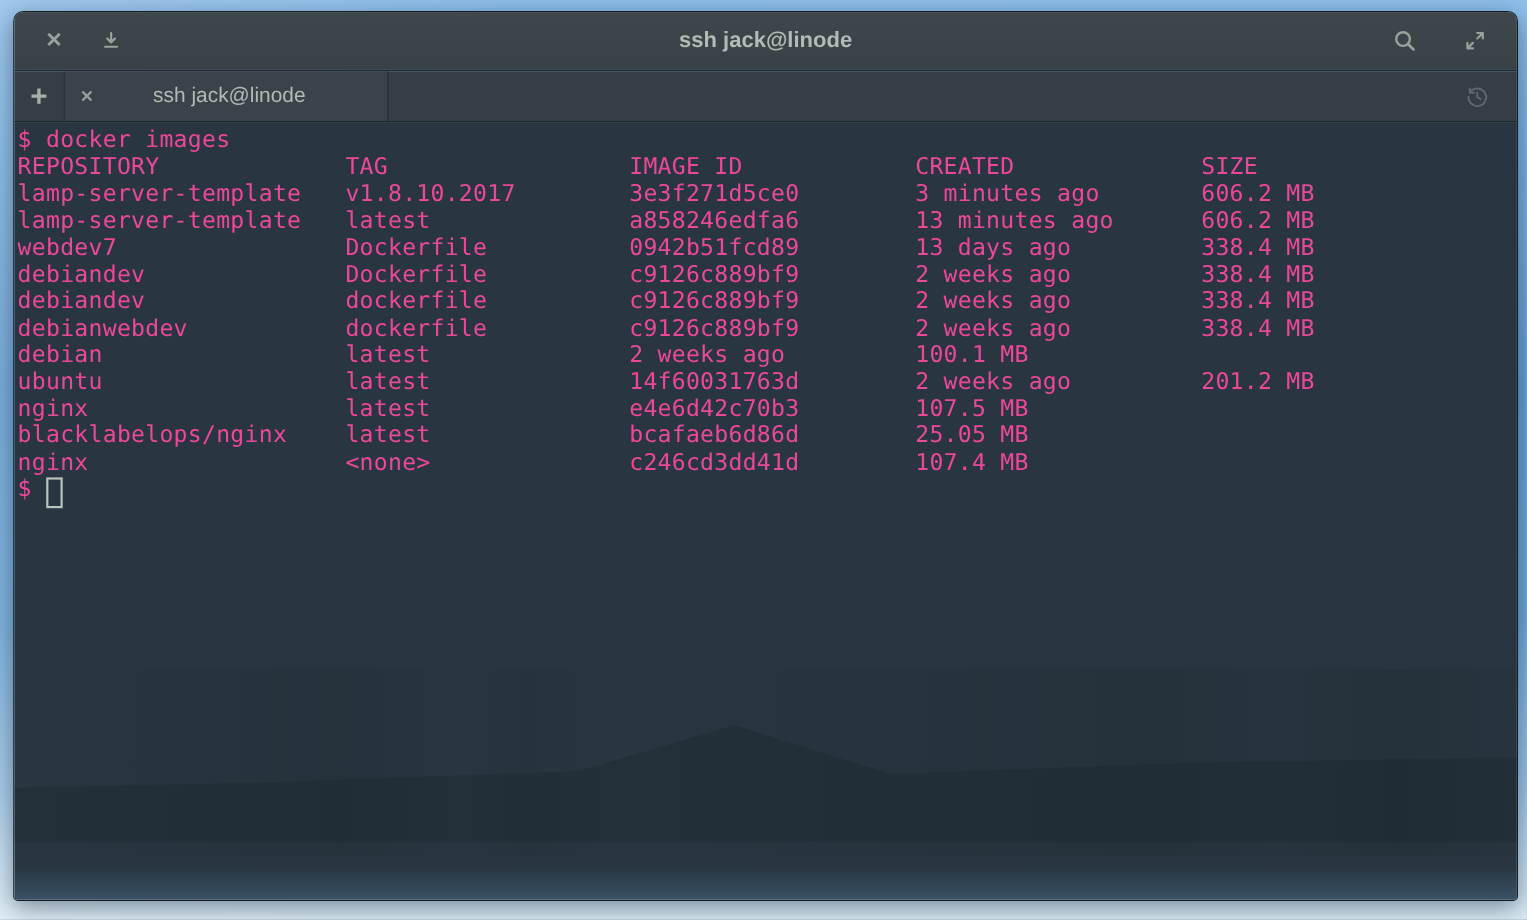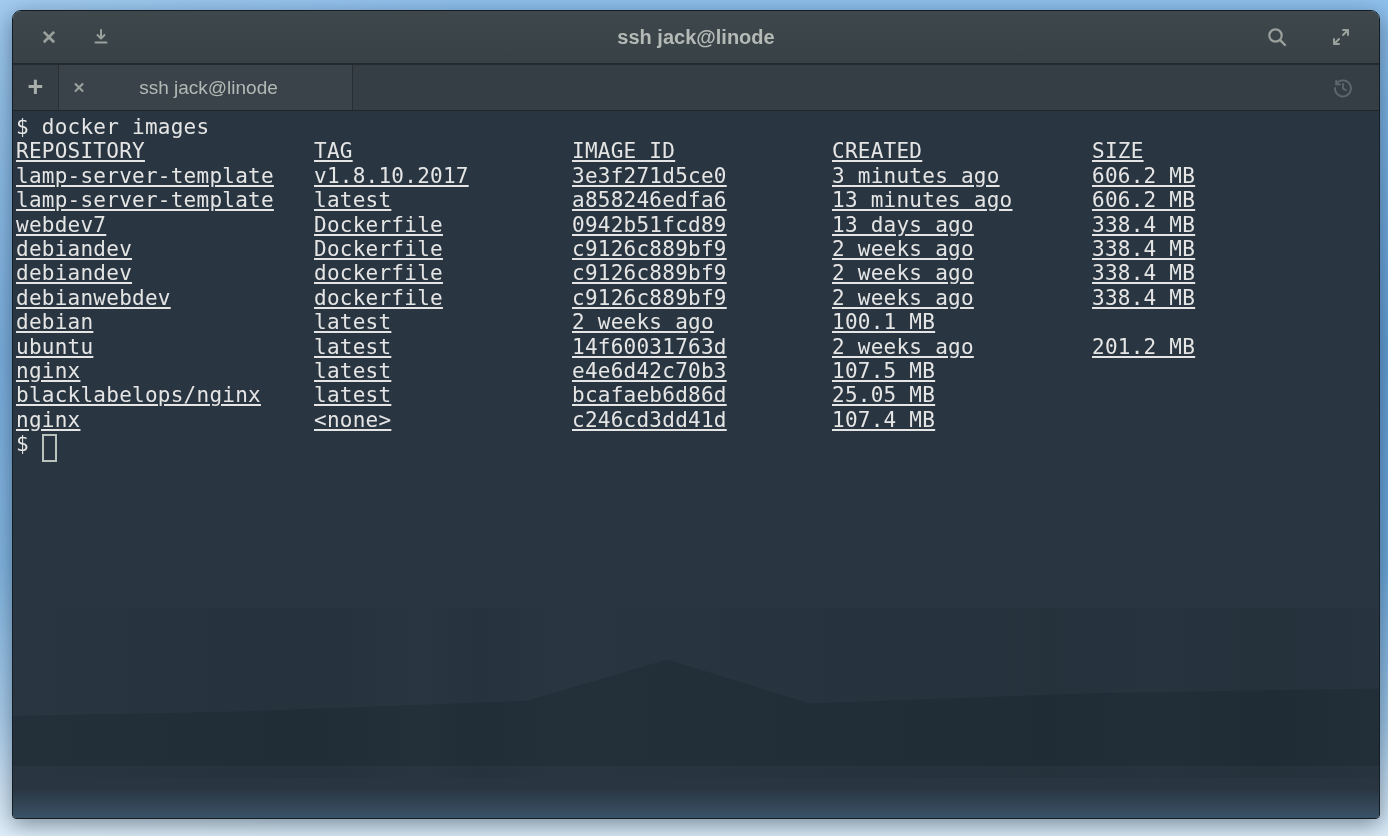--- a/index.html
+++ b/index.html
@@ -75,21 +75,21 @@
     display:flex; align-items:center; justify-content:center;
     width:44px; cursor:pointer; color:#5e676e;
   }
 
   
   .terminal {
     flex:1 1 auto; position:relative;
     background:#293641;
     font-family:"DejaVu Sans Mono", monospace;
     font-size:21px; line-height:24.4px; letter-spacing:0.25px;
-    color:#e5e5e5;
+    color:#ec4899;
     padding:4px 16px 0 3px;
     cursor:text;
     overflow:hidden;
   }
   .bg-art { position:absolute; inset:0; pointer-events:none; }
   .hill {
     position:absolute; left:-2%; right:-2%; bottom:52px; height:130px;
     background:rgba(8,16,22,0.16);
     clip-path:polygon(0 62%, 18% 58%, 38% 50%, 48% 18%, 58% 52%, 78% 44%, 100% 40%, 100% 100%, 0 100%);
   }
@@ -104,21 +104,21 @@
         rgba(8,16,22,0.14) 92%, rgba(8,16,22,0.04) 100%);
   }
   .bottom-glow {
     position:absolute; left:0; right:0; bottom:0; height:30px;
     background:linear-gradient(to top, rgba(96,146,190,0.30), rgba(96,146,190,0));
   }
 
   .term-content { position:relative; }
   .term-line { height:24.4px; white-space:pre; }
   .term-row { display:grid; grid-template-columns:298px 258px 260px 260px auto; height:24.4px; }
-  .term-row span { white-space:pre; overflow:hidden;text-decoration:underline; }
+  .term-row span { white-space:pre; overflow:hidden; }
   .prompt-line { position:relative; height:30px; }
   .cursor {
     position:absolute; left:26px; top:2px; width:15px; height:28px;
     border:2px solid #b9c2bb; background:transparent;
   }
 </style>
 </head>
 <body>
 
 <div class="window">

